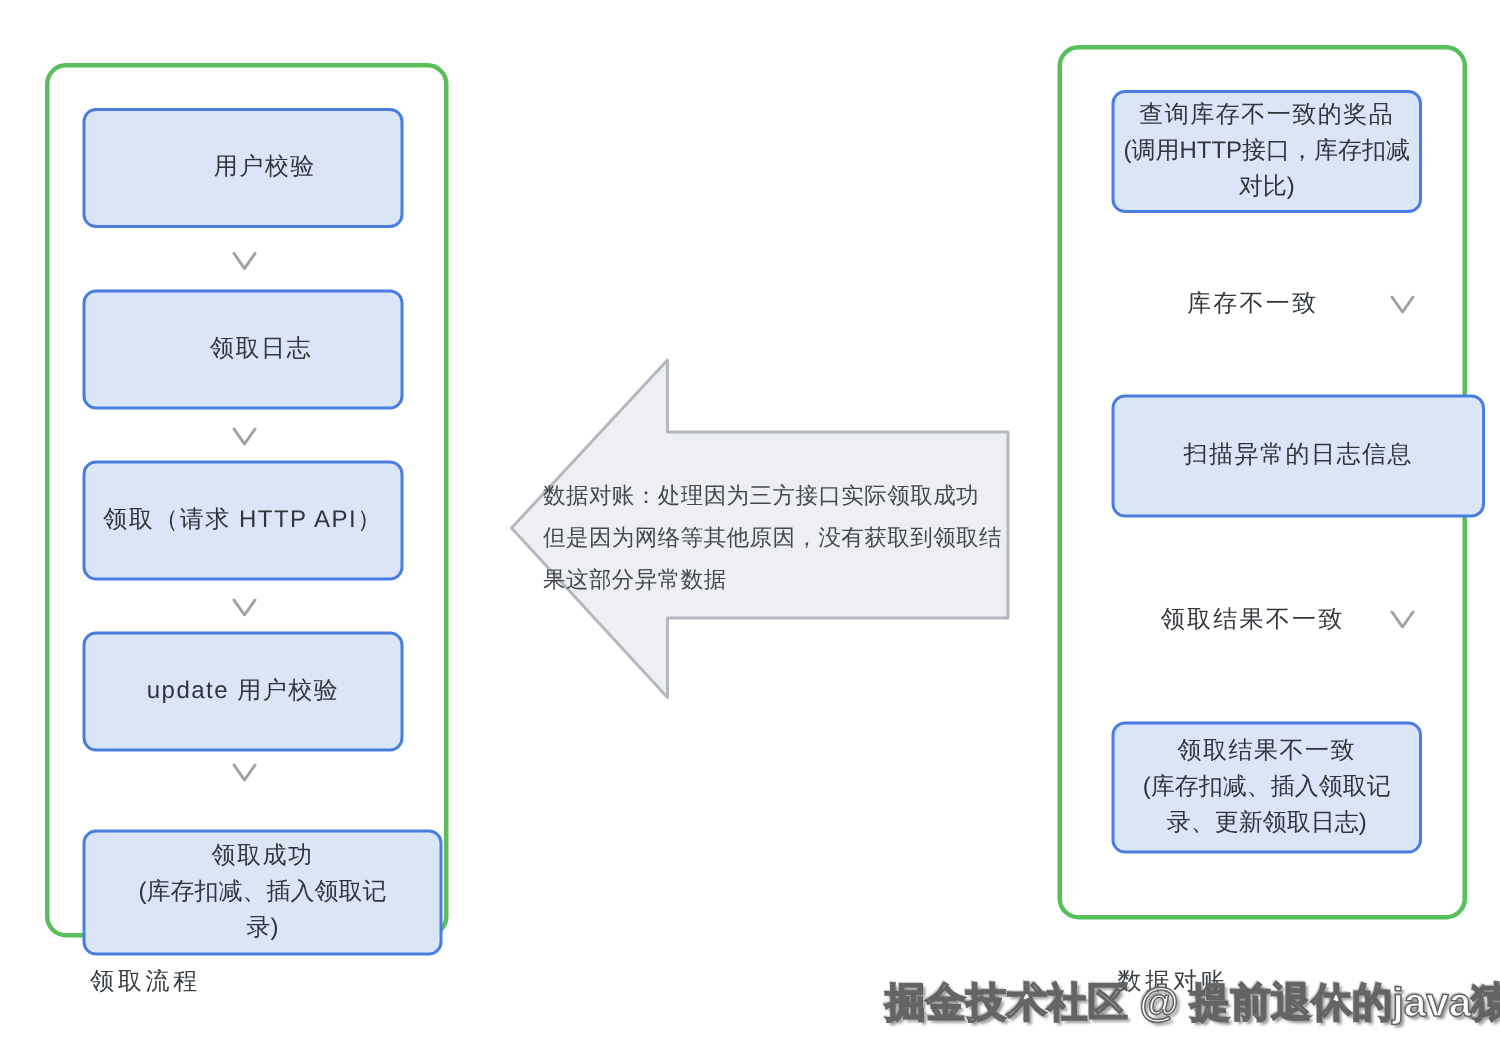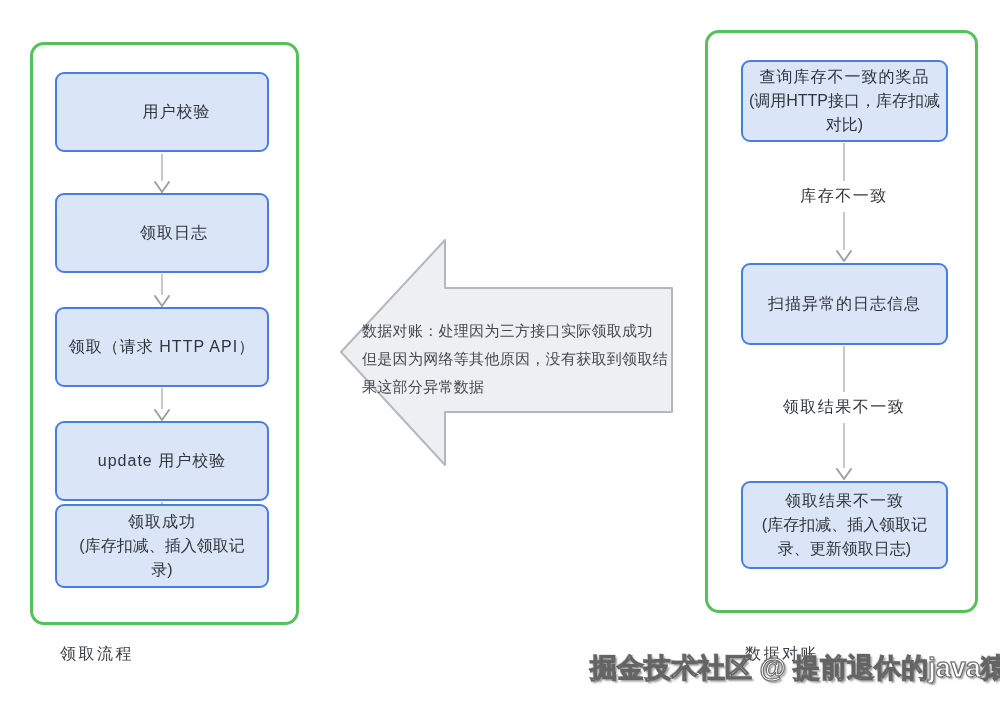--- a/index.html
+++ b/index.html
@@ -17,26 +17,26 @@
     background:var(--node-fill);border:2px solid var(--node-border);border-radius:9px;
     display:flex;flex-direction:column;align-items:center;justify-content:center;
     color:var(--node-text);text-align:center;
   }
   .node-title{font-size:16px;line-height:24px;letter-spacing:1px;white-space:pre-line;}
   .node-sub{font-size:16px;line-height:24px;letter-spacing:0;white-space:pre-line;}
   .lb1{top:27px;left:22px;width:214px;height:80px;padding-left:29px;}
   .lb2{top:148px;left:22px;width:214px;height:80px;padding-left:24px;}
   .lb3{top:262px;left:22px;width:214px;height:80px;}
   .lb4{top:376px;left:22px;width:214px;height:80px;}
-  .lb5{top:459px;left:22px;width:214px;height:84px;}
+  .lb5{top:508px;left:22px;width:240px;height:84px;}
   .rb1{top:27px;left:33px;width:207px;height:82px;}
-  .rb2{top:230px;left:33px;width:207px;height:82px;}
+  .rb2{top:230px;left:33px;width:249px;height:82px;}
   .rb3{top:448px;left:33px;width:207px;height:88px;}
   .vconn{
-    position:absolute;display:flex;flex-direction:column;align-items:center;justify-content:flex-end;
+    position:absolute;display:flex;align-items:center;justify-content:flex-end;
   }
   .lc{left:119px;width:20px;}
   .lc1{top:109px;height:39px;}
   .lc2{top:229px;height:33px;}
   .lc3{top:343px;height:33px;}
   .lc4{top:457px;height:25px;}
   .rc{left:36px;width:200px;}
   .rc1{top:110px;height:119px;}
   .rc2{top:313px;height:134px;}
   .conn-line{width:2px;flex:1 1 auto;background:var(--edge-line);}

